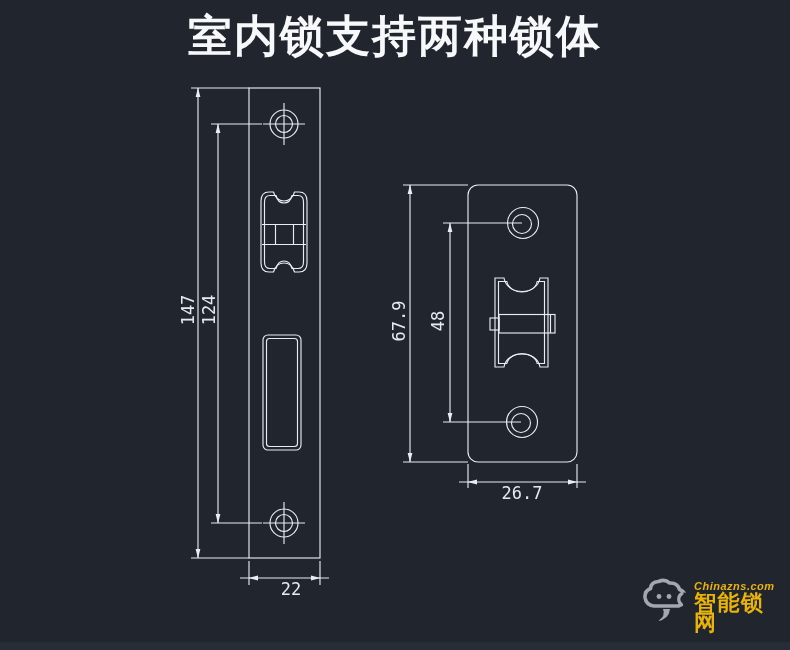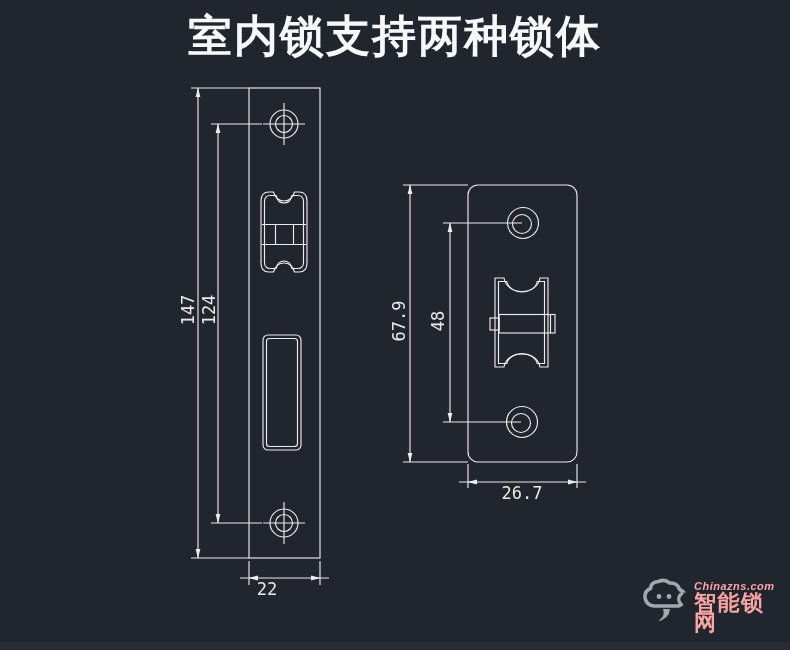--- a/index.html
+++ b/index.html
@@ -21,21 +21,21 @@
     font-family:"DejaVu Sans Mono", monospace;
     font-size:17px;text-align:center;line-height:20px;
   }
   .dim-vert{width:60px;height:20px;transform:rotate(-90deg);}
   .dim-horz{width:60px;height:20px;}
   .part-label{
     position:absolute;width:220px;height:30px;text-align:center;
     font-size:26px;font-weight:600;color:#f4f6f8;line-height:30px;
     letter-spacing:1px;
   }
-  .watermark{position:absolute;left:640px;top:576px;width:140px;height:50px;color:#fca5a5;}
+  .watermark{position:absolute;left:640px;top:576px;width:140px;height:50px;color:#eab308;}
   .wm-logo{position:absolute;left:0;top:2px;}
   .wm-texts{position:absolute;left:54px;top:4px;width:86px;}
   .wm-site{font-size:11px;font-style:italic;font-weight:600;letter-spacing:0.5px;line-height:12px;}
   .wm-brand{font-size:22px;font-weight:700;letter-spacing:1.5px;line-height:20px;margin-top:1px;}
   .bottom-strip{position:absolute;left:0;top:642px;width:790px;height:8px;background:#272d37;}
 </style>
 </head>
 <body>
 
 <div class="stage">
@@ -142,21 +142,21 @@
         <line class="cadline" x1="577" y1="464" x2="577" y2="488"></line>
         <line class="cadline" x1="459" y1="482" x2="586" y2="482"></line>
         <polygon class="cadfill" points="467.5,482 477,479.6 477,484.4"></polygon>
         <polygon class="cadfill" points="577.5,482 568,479.6 568,484.4"></polygon>
       </g>
     </g>
   </svg>
 
   <div class="dim-text dim-vert" style="left:158px;top:300px;">147</div>
   <div class="dim-text dim-vert" style="left:179px;top:300px;">124</div>
-  <div class="dim-text dim-horz" style="left:237px;top:579px;">22</div>
+  <div class="dim-text dim-horz" style="left:261px;top:579px;">22</div>
 
   <div class="dim-text dim-vert" style="left:369px;top:311px;">67.9</div>
   <div class="dim-text dim-vert" style="left:408px;top:311px;">48</div>
   <div class="dim-text dim-horz" style="left:492px;top:483px;">26.7</div>
 
 
   <div class="watermark">
     <svg class="wm-logo" width="50" height="48" viewBox="0 0 50 48">
       <g stroke="#a3a8af" stroke-width="3.6" fill="none" stroke-linecap="round" stroke-linejoin="round">
         <path d="M 14 28 Q 6 27 5 19.5 Q 4.5 13 10.5 10.5 Q 11 4 18.5 3.5 Q 25 0.5 29.5 5 Q 37.5 4.5 39.5 11.5 Q 45.5 13.5 45 20 Q 44.5 26 38.5 28 L 14 28 Z"></path>

